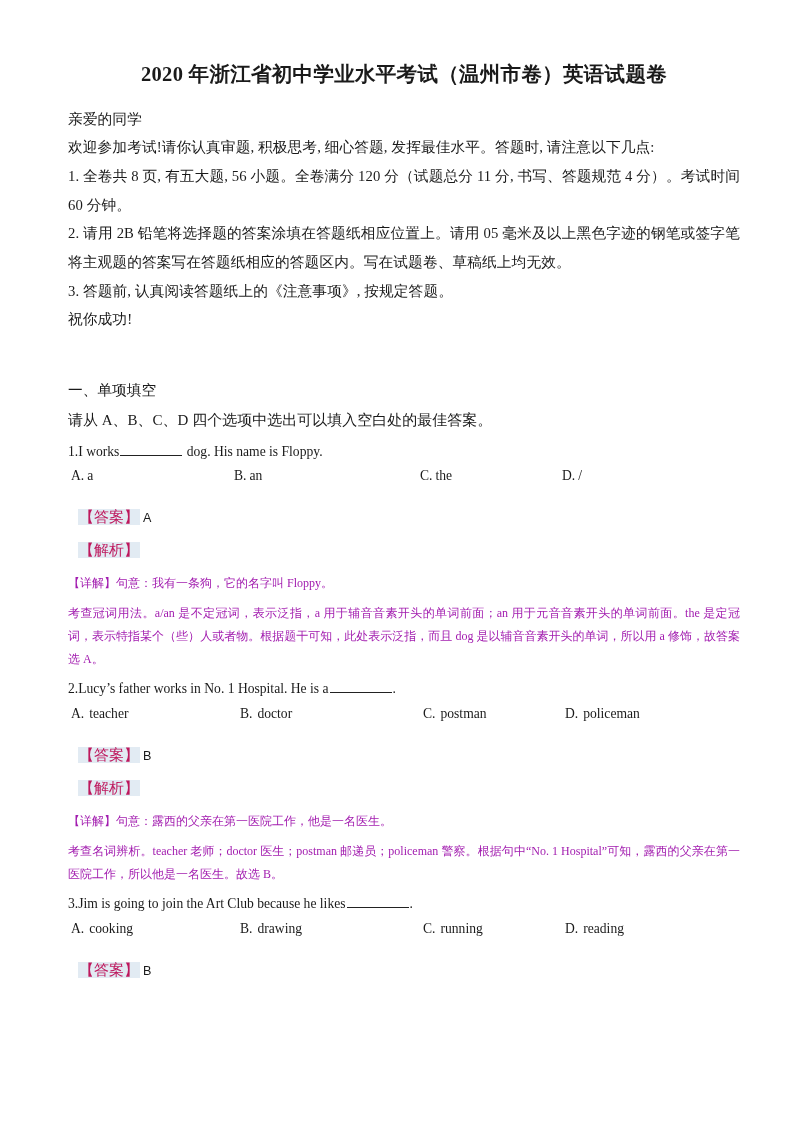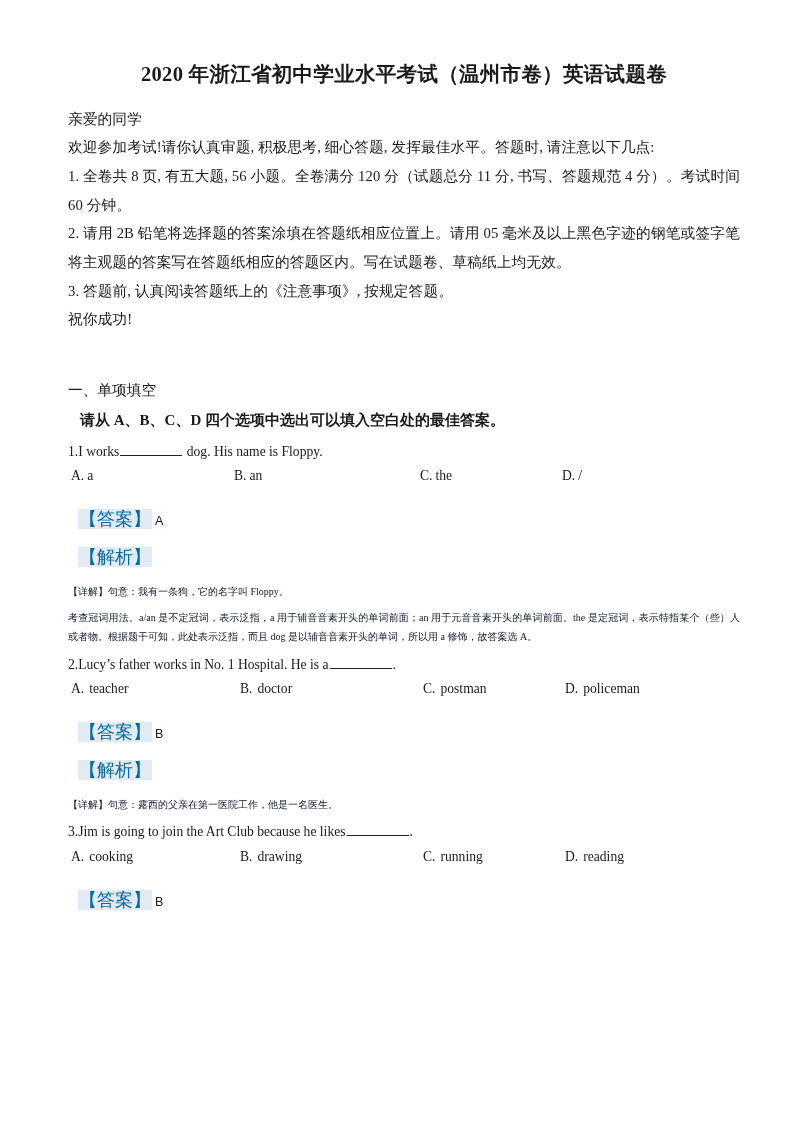--- a/index.html
+++ b/index.html
@@ -48,23 +48,23 @@
 
   
   .section-head {
     font-size: 14.7px;
     font-weight: normal;
     line-height: 1.95;
     margin: 0;
   }
   .section-sub {
     font-size: 15px;
-    font-weight: bold;
+    font-weight: normal;
     line-height: 2.0;
-    margin: 0 0 4px 12px;
+    margin: 0 0 4px 0;
   }
 
   
   .stem {
     font-size: 13.6px;
     line-height: 1.6;
     margin: 6px 0 4px 0;
   }
   .blank {
     display: inline-block;
@@ -102,39 +102,39 @@
   .options.tight .opt-2 { left: 352px; }
   .options.tight .opt-3 { left: 494px; }
 
   
   .ans-line, .ana-line {
     font-size: 13.6px;
     line-height: 1.6;
     margin: 9px 0 9px 10px;
   }
   .marker {
-    color: #0369a1;
+    color: #be185d;
     background: #e2ebf3;
     padding: 0 1px;
-    font-size: 18px;
+    font-size: 15px;
   }
   .ans-val {
     color: #1a1a1a;
     font-family: "Liberation Sans", sans-serif;
     font-size: 12.6px;
     margin-left: 3px;
   }
 
   
   .explain {
-    font-size: 10px;
+    font-size: 12px;
     line-height: 1.92;
     margin: 7px 0 7px 0;
     text-align: justify;
-    color: #0f172a;
+    color: #a21caf;
   }
   .explain .mk {
     font-weight: normal;
   }
   .explain-first { margin-top: 10px; }
 </style>
 </head>
 <body>
 
 <div class="page">
@@ -183,20 +183,21 @@
       <span class="opt opt-2"><span class="lab">C.</span><span>postman</span></span>
       <span class="opt opt-3"><span class="lab">D.</span><span>policeman</span></span>
     </div>
 
     <p class="ans-line"><span class="marker">【答案】</span><span class="ans-val">B</span></p>
 
     <p class="ana-line"><span class="marker">【解析】</span></p>
 
     <p class="explain explain-first"><span class="mk">【详解】</span><span>句意：露西的父亲在第一医院工作，他是一名医生。</span></p>
 
+    <p class="explain">考查名词辨析。teacher 老师；doctor 医生；postman 邮递员；policeman 警察。根据句中“No. 1 Hospital”可知，露西的父亲在第一医院工作，所以他是一名医生。故选 B。</p>
   </div>
 
   <div>
     <p class="stem"><span>3.</span><span>Jim is going to join the Art Club because he likes</span><span class="blank"></span><span>.</span></p>
 
     <div class="options">
       <span class="opt opt-0"><span class="lab">A.</span><span>cooking</span></span>
       <span class="opt opt-1"><span class="lab">B.</span><span>drawing</span></span>
       <span class="opt opt-2"><span class="lab">C.</span><span>running</span></span>
       <span class="opt opt-3"><span class="lab">D.</span><span>reading</span></span>

